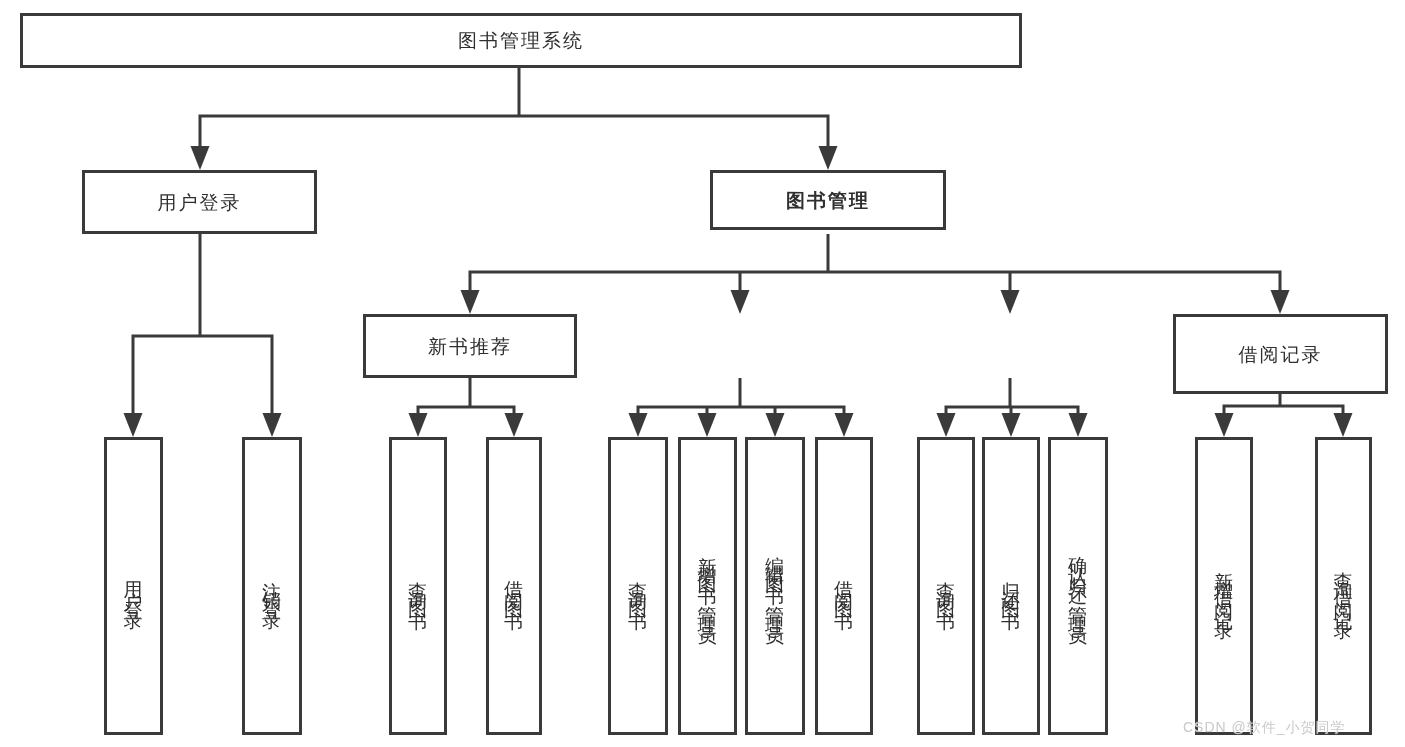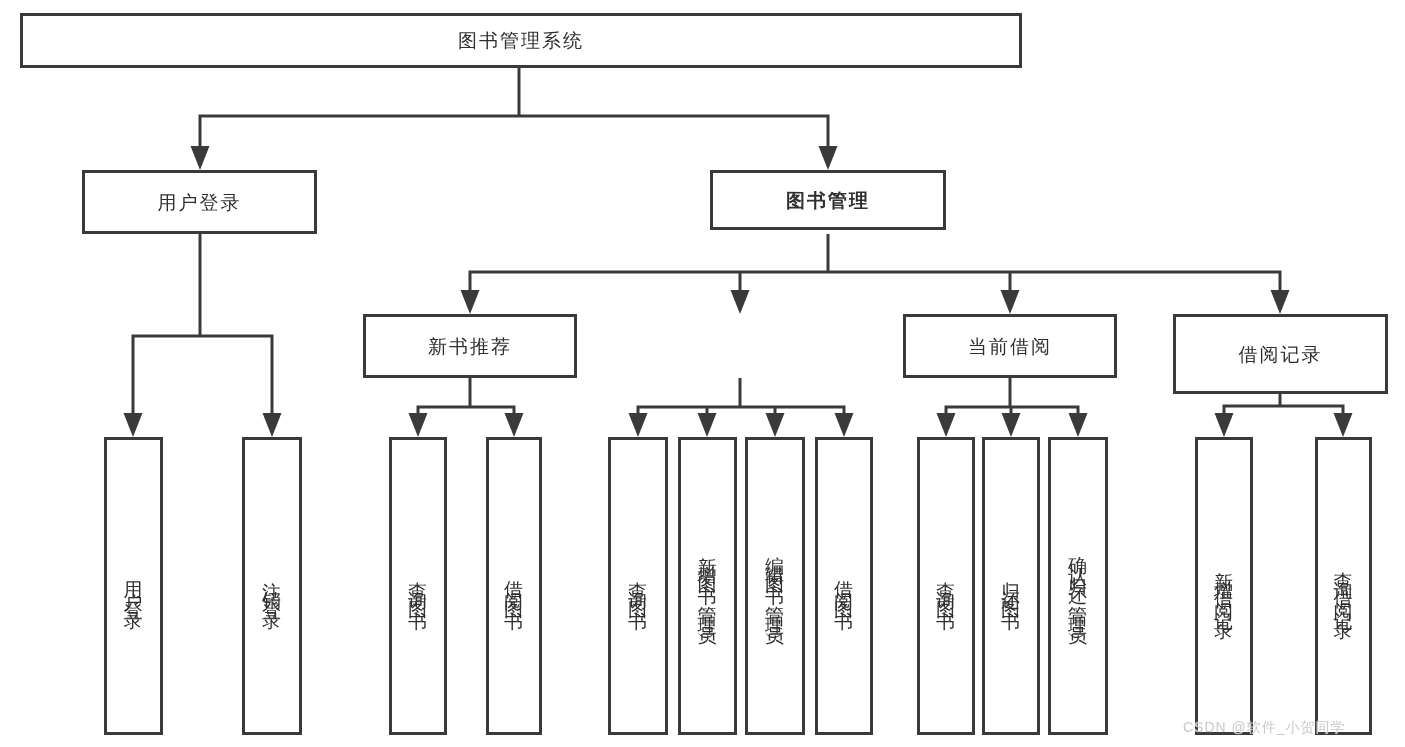--- a/index.html
+++ b/index.html
@@ -93,23 +93,20 @@
   <div class="box" style="left:82px; top:170px; width:235px; height:64px;">
     <span class="lbl">用户登录</span>
   </div>
   <div class="box" style="left:710px; top:170px; width:236px; height:60px;font-weight:bold;">
     <span class="lbl">图书管理</span>
   </div>
 
   <div class="box" style="left:363px; top:314px; width:214px; height:64px;">
     <span class="lbl">新书推荐</span>
   </div>
-  <div class="box" style="left:903px; top:314px; width:214px; height:64px;">
-    <span class="lbl">当前借阅</span>
-  </div>
   <div class="box" style="left:1173px; top:314px; width:215px; height:80px;">
     <span class="lbl">借阅记录</span>
   </div>
 
   <div class="box vbox" style="left:104px; top:437px; width:59px; height:298px;">
     <span class="lbl">用户登录</span>
   </div>
   <div class="box vbox" style="left:242px; top:437px; width:60px; height:298px;">
     <span class="lbl">注销登录</span>
   </div>

